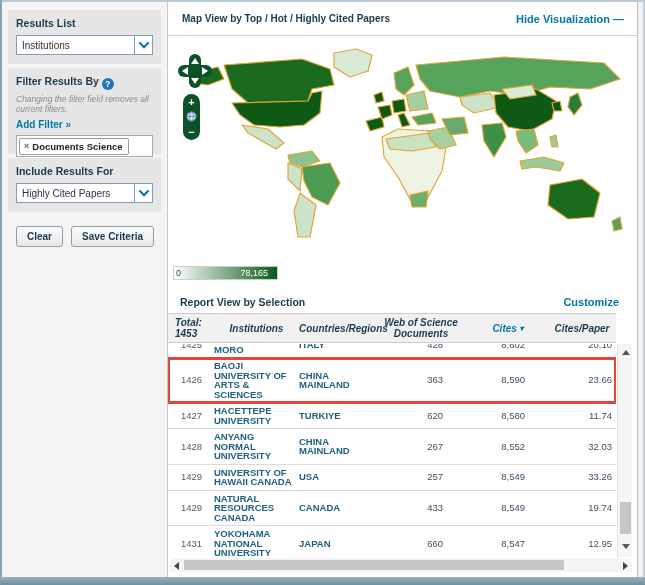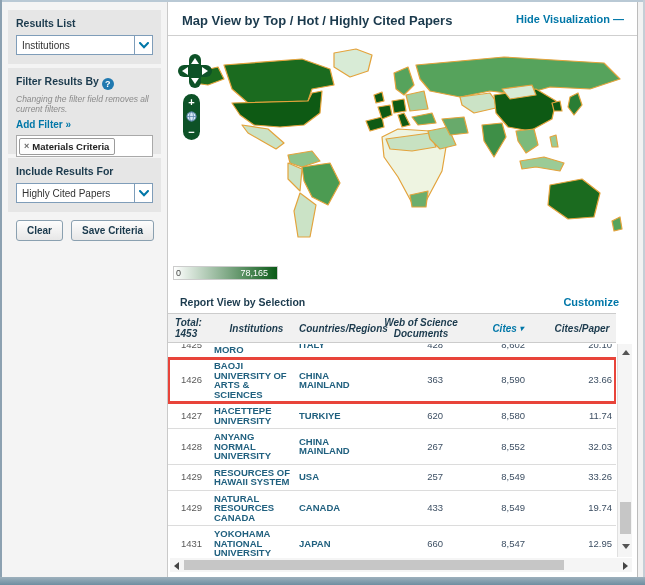--- a/index.html
+++ b/index.html
@@ -29,32 +29,32 @@
   .note { font-size:8.5px; font-style:italic; color:#8a8a8a; margin-top:4px; line-height:10px; }
   .addfilter { font-size:10px; font-weight:bold; color:#0077a8; margin-top:3px; cursor:pointer; display:inline-block; }
   .tag-input { margin-top:3px; height:22px; background:#fff; border:1px solid #a9a9a9;
     display:flex; align-items:center; padding:0 2px; }
   .tag { border:1px solid #9b9b9b; border-radius:2px; background:#fdfdfd; font-size:9.5px;
     font-weight:bold; color:#222; padding:2px 5px 2px 4px; display:inline-flex; align-items:center; gap:3px; }
   .tag .x { color:#666; font-size:9px; cursor:pointer; }
   .help { display:inline-flex; width:12px; height:12px; border-radius:50%; background:#2079b0;
     color:#fff; font-size:9px; font-weight:bold; align-items:center; justify-content:center;
     vertical-align:-2px; margin-left:3px; }
-  .btn-row { position:absolute; left:14px; top:218px; display:flex; gap:8px; }
+  .btn-row { position:absolute; left:14px; top:224px; display:flex; gap:8px; }
   .btn { height:21px; padding:0 10px; border:1px solid #8aa0b0; border-radius:3px;
     background:linear-gradient(#fdfdfd,#e7e7e7); font-size:10px; font-weight:600;
     color:#1b3a4d; cursor:pointer; font-family:"Liberation Sans",sans-serif; }
 
   .divider-v { position:absolute; left:167px; top:2px; width:1px; height:575px; background:#c9c9c9; }
 
   
   .main { position:absolute; left:168px; top:2px; width:470px; height:575px; background:#fff;
     border-right:1px solid #bcbcbc; }
   .map-head { position:absolute; left:0; top:0; width:100%; height:34px; border-bottom:1px solid #cfcfcf; }
-  .map-title { position:absolute; left:14px; top:11px; font-size:13px; font-weight:bold; color:#1b3a4d; }
+  .map-title { position:absolute; left:14px; top:11px; font-size:10px; font-weight:bold; color:#1b3a4d; }
   .hide-link { position:absolute; right:14px; top:11px; font-size:11px; font-weight:bold;
     color:#0077a8; cursor:pointer; }
   .hide-link .dash { font-weight:bold; letter-spacing:-1px; }
 
   .map-zone { position:absolute; left:0; top:35px; width:469px; height:252px; overflow:hidden; }
   .world-svg { position:absolute; left:16px; top:8px; }
 
   
   .pan { position:absolute; left:10px; top:17px; width:34px; height:34px; }
   .pan .bar-v { position:absolute; left:11px; top:0; width:12px; height:34px; border-radius:7px; background:#0d5227; }
@@ -132,21 +132,21 @@
 
     <div class="panel panel2">
       <div class="side-label">
         <span>Filter Results By</span><span class="help">?</span>
       </div>
       <div class="note">Changing the filter field removes all current filters.</div>
       <span class="addfilter">Add Filter »</span>
       <div class="tag-input">
         <span class="tag">
           <span class="x">×</span>
-          <span>Materials Criteria</span>
+          <span>Documents Science</span>
         </span>
       </div>
     </div>
 
     <div class="panel panel3">
       <div class="side-label">Include Results For</div>
       <div class="selectbox">
         <span class="sel-text">Highly Cited Papers</span>
         <span class="sel-arrow">
           <svg width="10" height="7" viewBox="0 0 10 7">
@@ -288,21 +288,21 @@
         <div class="trow grid-cols">
     <div class="c-rank">1428</div>
     <div class="c-inst">ANYANG NORMAL UNIVERSITY</div>
     <div class="c-ctry">CHINA MAINLAND</div>
     <div class="c-docs">267</div>
     <div class="c-cites">8,552</div>
     <div class="c-cpp">32.03</div>
   </div>
         <div class="trow grid-cols">
     <div class="c-rank">1429</div>
-    <div class="c-inst">RESOURCES OF HAWAII SYSTEM</div>
+    <div class="c-inst">UNIVERSITY OF HAWAII CANADA</div>
     <div class="c-ctry">USA</div>
     <div class="c-docs">257</div>
     <div class="c-cites">8,549</div>
     <div class="c-cpp">33.26</div>
   </div>
         <div class="trow grid-cols">
     <div class="c-rank">1429</div>
     <div class="c-inst">NATURAL RESOURCES CANADA</div>
     <div class="c-ctry">CANADA</div>
     <div class="c-docs">433</div>

